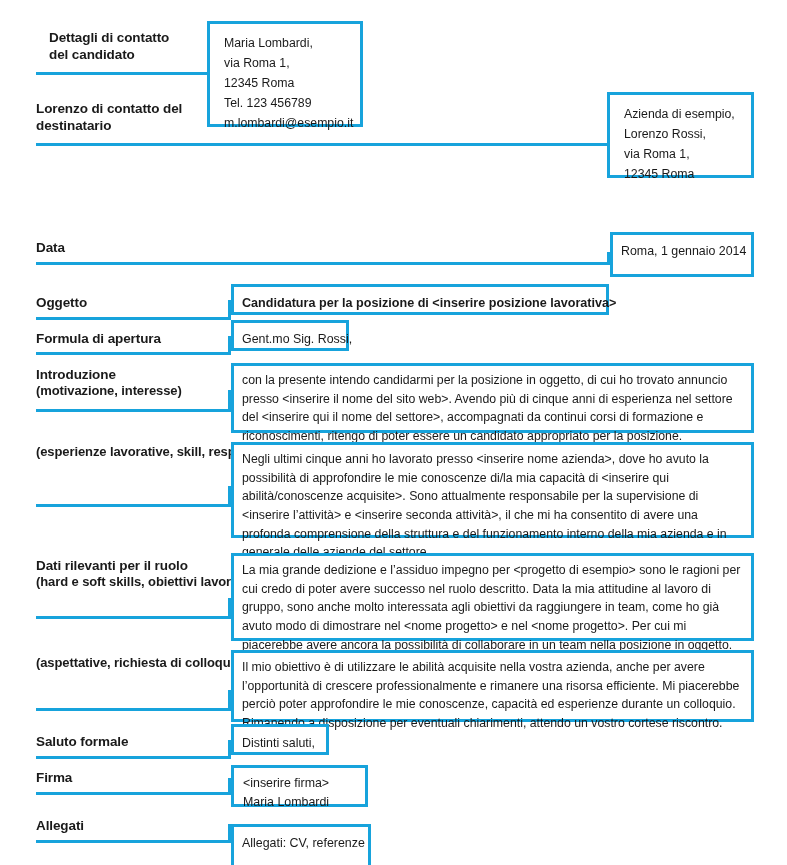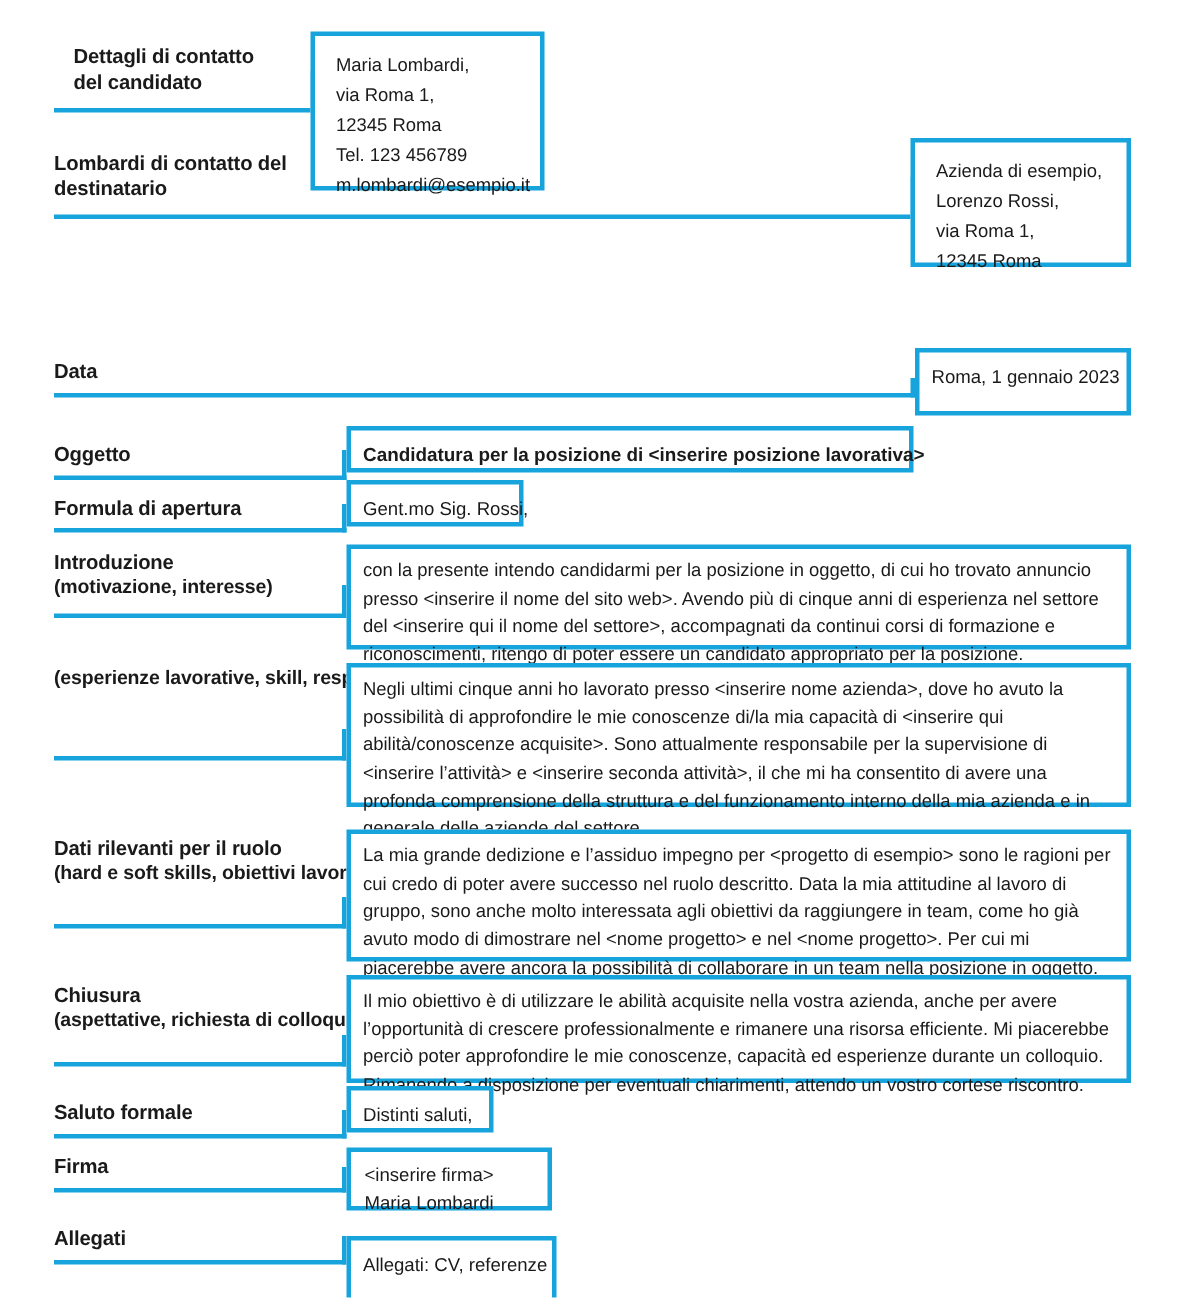--- a/index.html
+++ b/index.html
@@ -102,41 +102,41 @@
 
   <div class="box addr" style="left:207px; top:21px; width:156px; height:106px;">
     <span class="ln">Maria Lombardi,</span>
     <span class="ln">via Roma 1,</span>
     <span class="ln">12345 Roma</span>
     <span class="ln">Tel. 123 456789</span>
     <span class="ln">m.lombardi@esempio.it</span>
   </div>
 
   <div class="label" style="left:36px; top:100px;">
-    <span class="ttl">Lombardi di contatto del</span>
+    <span class="ttl">Lorenzo di contatto del</span>
     <span class="ttl">destinatario</span>
   </div>
   <div class="rule" style="left:36px; top:143px; width:574px;"></div>
   <div class="connector" style="left:607px; top:118px; height:28px;"></div>
 
   <div class="box addr" style="left:607px; top:92px; width:147px; height:86px;">
     <span class="ln">Azienda di esempio,</span>
     <span class="ln">Lorenzo Rossi,</span>
     <span class="ln">via Roma 1,</span>
     <span class="ln">12345 Roma</span>
   </div>
 
   <div class="label" style="left:36px; top:239px;">
     <span class="ttl">Data</span>
   </div>
   <div class="rule" style="left:36px; top:262px; width:574px;"></div>
   <div class="connector" style="left:607px; top:252px; height:13px;"></div>
 
   <div class="box oneline" style="left:610px; top:232px; width:144px; height:45px;">
-    <span class="ln">Roma, 1 gennaio 2023</span>
+    <span class="ln">Roma, 1 gennaio 2014</span>
   </div>
 
   <div class="label" style="left:36px; top:294px;">
     <span class="ttl">Oggetto</span>
   </div>
   <div class="rule" style="left:36px; top:317px; width:195px;"></div>
   <div class="connector" style="left:228px; top:300px; height:20px;"></div>
 
   <div class="box subject" style="left:231px; top:284px; width:378px; height:31px;">
     <span class="ln">Candidatura per la posizione di &lt;inserire posizione lavorativa&gt;</span>
@@ -178,21 +178,20 @@
     <span class="sub">(hard e soft skills, obiettivi lavorativi)</span>
   </div>
   <div class="rule" style="left:36px; top:616px; width:195px;"></div>
   <div class="connector" style="left:228px; top:598px; height:21px;"></div>
 
   <div class="box para" style="left:231px; top:553px; width:523px; height:88px;">
     <span>La mia grande dedizione e l’assiduo impegno per &lt;progetto di esempio&gt; sono le ragioni per cui credo di poter avere successo nel ruolo descritto. Data la mia attitudine al lavoro di gruppo, sono anche molto interessata agli obiettivi da raggiungere in team, come ho già avuto modo di dimostrare nel &lt;nome progetto&gt; e nel &lt;nome progetto&gt;. Per cui mi piacerebbe avere ancora la possibilità di collaborare in un team nella posizione in oggetto.</span>
   </div>
 
   <div class="label" style="left:36px; top:655px;">
-    <span class="ttl">Chiusura</span>
     <span class="sub">(aspettative, richiesta di colloquio)</span>
   </div>
   <div class="rule" style="left:36px; top:708px; width:195px;"></div>
   <div class="connector" style="left:228px; top:690px; height:21px;"></div>
 
   <div class="box para" style="left:231px; top:650px; width:523px; height:72px;">
     <span>Il mio obiettivo è di utilizzare le abilità acquisite nella vostra azienda, anche per avere l’opportunità di crescere professionalmente e rimanere una risorsa efficiente. Mi piacerebbe perciò poter approfondire le mie conoscenze, capacità ed esperienze durante un colloquio. Rimanendo a disposizione per eventuali chiarimenti, attendo un vostro cortese riscontro.</span>
   </div>
 
   <div class="label" style="left:36px; top:733px;">

